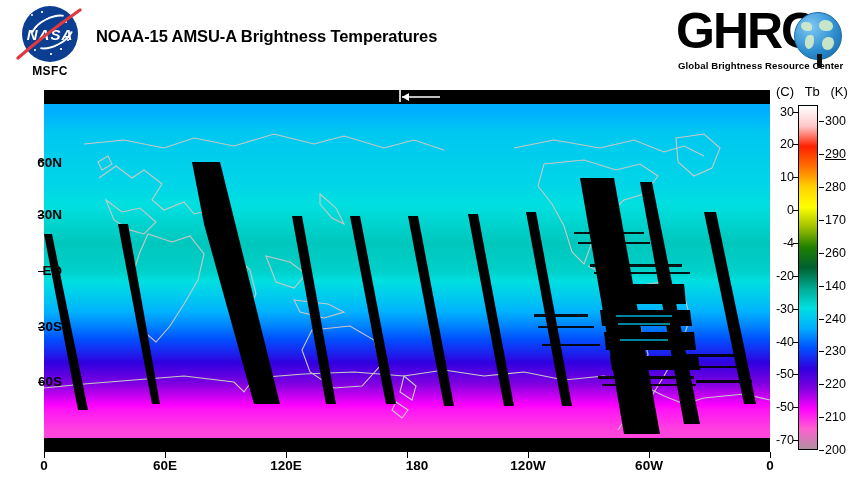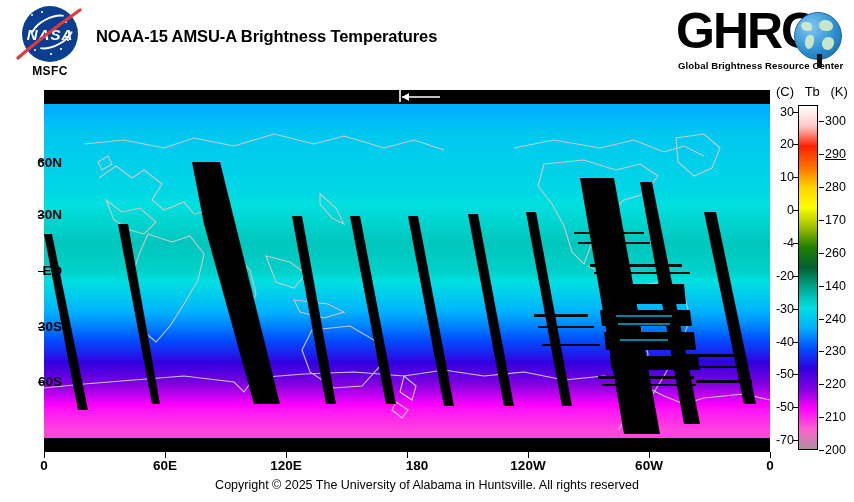--- a/index.html
+++ b/index.html
@@ -618,14 +618,13 @@
       <div class="cbtickR" style="top: 351.429px;"></div>
       <div class="cblabR" style="top: 351.429px;">230</div>
       <div class="cbtickR" style="top: 384.286px;"></div>
       <div class="cblabR" style="top: 384.286px;">220</div>
       <div class="cbtickR" style="top: 417.143px;"></div>
       <div class="cblabR" style="top: 417.143px;">210</div>
       <div class="cbtickR" style="top: 450px;"></div>
       <div class="cblabR" style="top: 450px;">200</div>
     </div>
 
-  <div class="copyright">Copyright © 2025 The University of Alabama in Huntsville.  All rights reserved</div>
 </div>
 
 </body></html>

